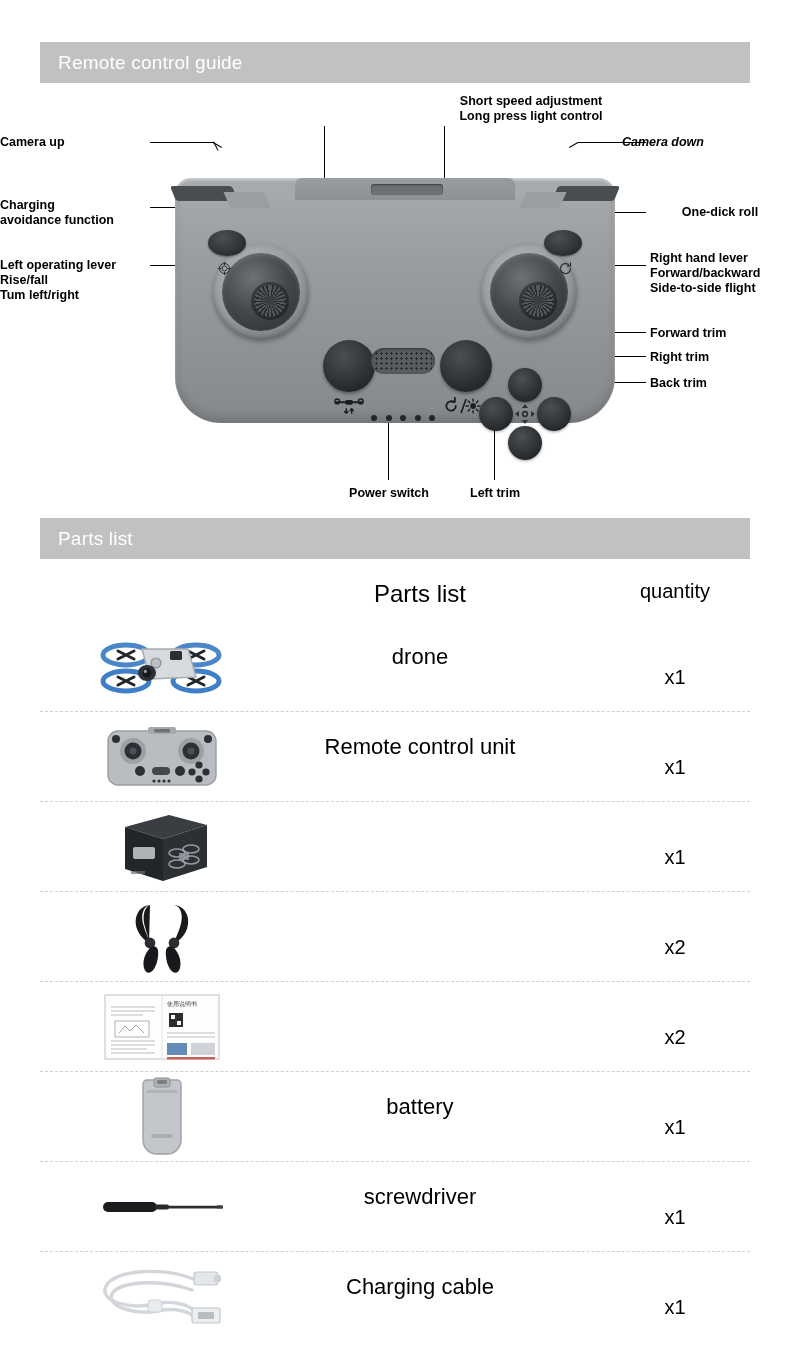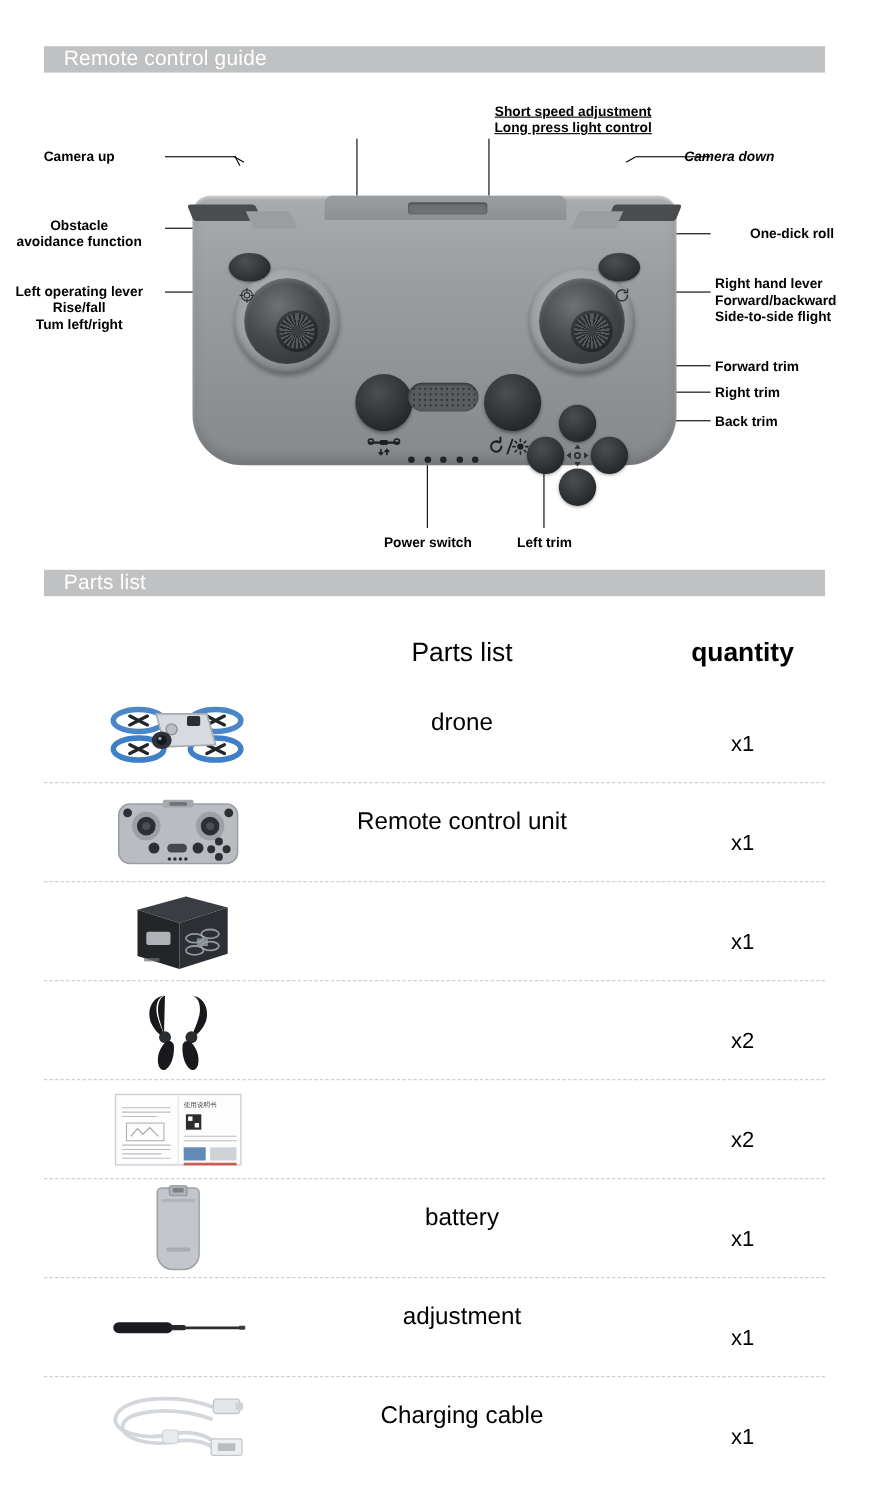--- a/index.html
+++ b/index.html
@@ -6,34 +6,34 @@
   body{
     width:790px;height:1363px;position:relative;overflow:hidden;
     background:#ffffff;
     font-family:"Liberation Sans","DejaVu Sans",sans-serif;
     color:#000;
   }
   .page{position:absolute;inset:0;}
 
   
   .sec-bar{
-    position:absolute;left:40px;width:710px;height:24px;
+    position:absolute;left:40px;width:710px;height:41px;
     background:#bfc1c3;
   }
   .sec-bar .sec-title{
     position:absolute;left:18px;top:50%;transform:translateY(-50%);
     color:#ffffff;font-size:19px;font-weight:400;letter-spacing:.2px;
     white-space:nowrap;
   }
   #bar-remote{top:42px;}
   #bar-parts{top:518px;}
 
   
   .anno{position:absolute;font-size:12.5px;font-weight:bold;line-height:15px;white-space:nowrap;}
-  .anno.r{text-align:center;}
+  .anno.r{text-align:left;}
   .anno.l{text-align:left;}
   .anno.c{text-align:center;}
 
   
   .ln{position:absolute;background:#000;}
   .ln.h{height:1.4px;}
   .ln.v{width:1.4px;}
 
   
   #remote-illustration{position:absolute;left:165px;top:160px;width:460px;height:290px;}
@@ -155,21 +155,21 @@
 
   
   #parts-table{position:absolute;left:40px;top:570px;width:710px;}
   .pt-head{position:relative;height:52px;}
   .pt-head .h-name{
     position:absolute;left:285px;width:190px;text-align:center;top:10px;
     font-size:24px;font-weight:400;
   }
   .pt-head .h-qty{
     position:absolute;left:560px;width:150px;text-align:center;top:10px;
-    font-size:24px;font-weight:700;
+    font-size:20px;font-weight:400;
   }
   .pt-row{
     position:relative;height:89px;
     border-bottom:1.5px dashed #cfcfcf;
   }
   .pt-row:last-child{border-bottom:none;}
   .pt-thumb{
     position:absolute;left:42px;top:0;width:160px;height:89px;
     display:flex;align-items:center;justify-content:center;
   }
@@ -186,35 +186,35 @@
 <body>
 
 <div class="page">
 
   <div class="sec-bar" id="bar-remote">
     <span class="sec-title">Remote control guide</span>
   </div>
 
   <div class="ln v" style="left:324px;top:126px;height:52px;"></div>
 
-  <div class="anno c" style="left:428px;top:94px;width:186px;text-decoration:underline;">
+  <div class="anno c" style="left:438px;top:94px;width:186px;">
     <div>Short speed adjustment</div>
     <div>Long press light control</div>
   </div>
   <div class="ln v" style="left:444px;top:126px;height:52px;"></div>
 
   <div class="anno r" style="left:0px;top:135px;width:144px;">
     <div>Camera up</div>
   </div>
   <div class="ln h" style="left:150px;top:142px;width:64px;"></div>
   <div class="ln" style="left:213px;top:142px;width:1.4px;height:10px;transform:rotate(-28deg);transform-origin:top left;"></div>
   <div class="ln h" style="left:213px;top:142px;width:10px;transform:rotate(30deg);transform-origin:left center;"></div>
 
   <div class="anno r" style="left:0px;top:198px;width:144px;">
-    <div>Obstacle</div>
+    <div>Charging</div>
     <div>avoidance function</div>
   </div>
   <div class="ln h" style="left:150px;top:207px;width:50px;"></div>
 
   <div class="anno r" style="left:0px;top:258px;width:144px;">
     <div>Left operating lever</div>
     <div>Rise/fall</div>
     <div>Tum left/right</div>
   </div>
   <div class="ln h" style="left:150px;top:265px;width:106px;"></div>
@@ -494,21 +494,21 @@
 
     <div class="pt-row">
       <div class="pt-thumb">
         <svg width="130" height="24" viewBox="0 0 130 24">
           <rect x="6" y="7" width="54" height="10" rx="5" fill="#1a1c1f"></rect>
           <rect x="58" y="9.6" width="14" height="4.8" rx="2" fill="#26292c"></rect>
           <rect x="70" y="10.8" width="52" height="2.6" rx="1.3" fill="#2b2e31"></rect>
           <rect x="120" y="10.2" width="6" height="3.6" rx="1" fill="#3a3d41"></rect>
         </svg>
       </div>
-      <div class="pt-name">adjustment</div>
+      <div class="pt-name">screwdriver</div>
       <div class="pt-qty">x1</div>
     </div>
 
     <div class="pt-row">
       <div class="pt-thumb">
         <svg width="140" height="74" viewBox="0 0 140 74">
           <g fill="none" stroke="#d3d6da" stroke-width="3.4" stroke-linecap="round">
             <path d="M104 20 C70 6, 22 10, 14 26 C6 42, 40 50, 62 44"></path>
             <path d="M100 30 C66 18, 26 22, 20 34 C14 48, 48 56, 70 50"></path>
             <path d="M62 44 C80 40, 96 44, 104 52"></path>

